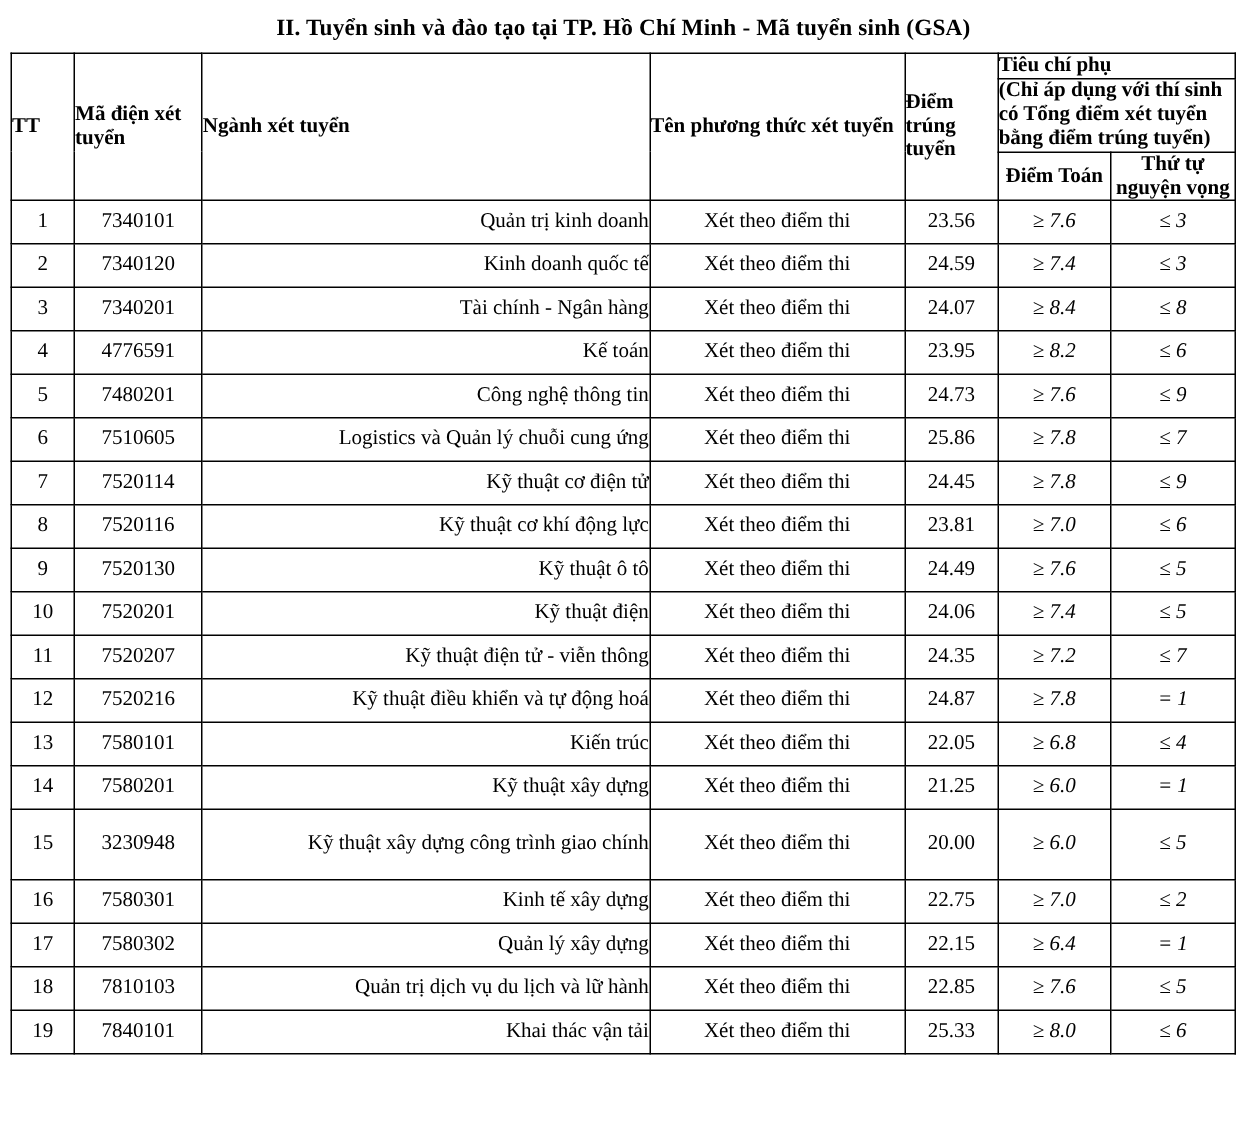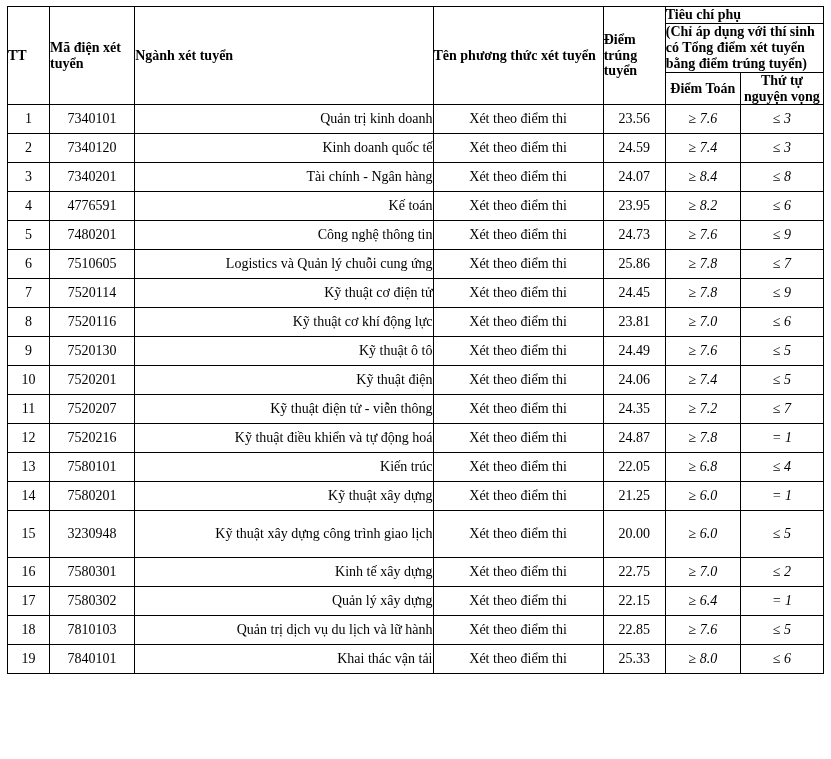--- a/index.html
+++ b/index.html
@@ -79,20 +79,21 @@
   tbody tr.tall { height: 47px; }
 
   .hdr-row1 th { }
   .title-ii { white-space: nowrap; }
 </style>
 </head>
 <body>
 
 <div class="page">
 
+  <div class="doc-title title-ii">II. Tuyển sinh và đào tạo tại TP. Hồ Chí Minh - Mã tuyển sinh (GSA)</div>
 
   <table class="admissions">
     <colgroup>
       <col class="c-tt">
       <col class="c-ma">
       <col class="c-nganh">
       <col class="c-pt">
       <col class="c-diem">
       <col class="c-toan">
       <col class="c-nv">
@@ -237,21 +238,21 @@
         <td class="code">7580201</td>
         <td class="name">Kỹ thuật xây dựng</td>
         <td class="method">Xét theo điểm thi</td>
         <td class="score">21.25</td>
         <td class="crit">≥ 6.0</td>
         <td class="crit">= 1</td>
       </tr>
       <tr class="tall">
         <td class="num">15</td>
         <td class="code">3230948</td>
-        <td class="name">Kỹ thuật xây dựng công trình giao lịch</td>
+        <td class="name">Kỹ thuật xây dựng công trình giao chính</td>
         <td class="method">Xét theo điểm thi</td>
         <td class="score">20.00</td>
         <td class="crit">≥ 6.0</td>
         <td class="crit">≤ 5</td>
       </tr>
       <tr>
         <td class="num">16</td>
         <td class="code">7580301</td>
         <td class="name">Kinh tế xây dựng</td>
         <td class="method">Xét theo điểm thi</td>

